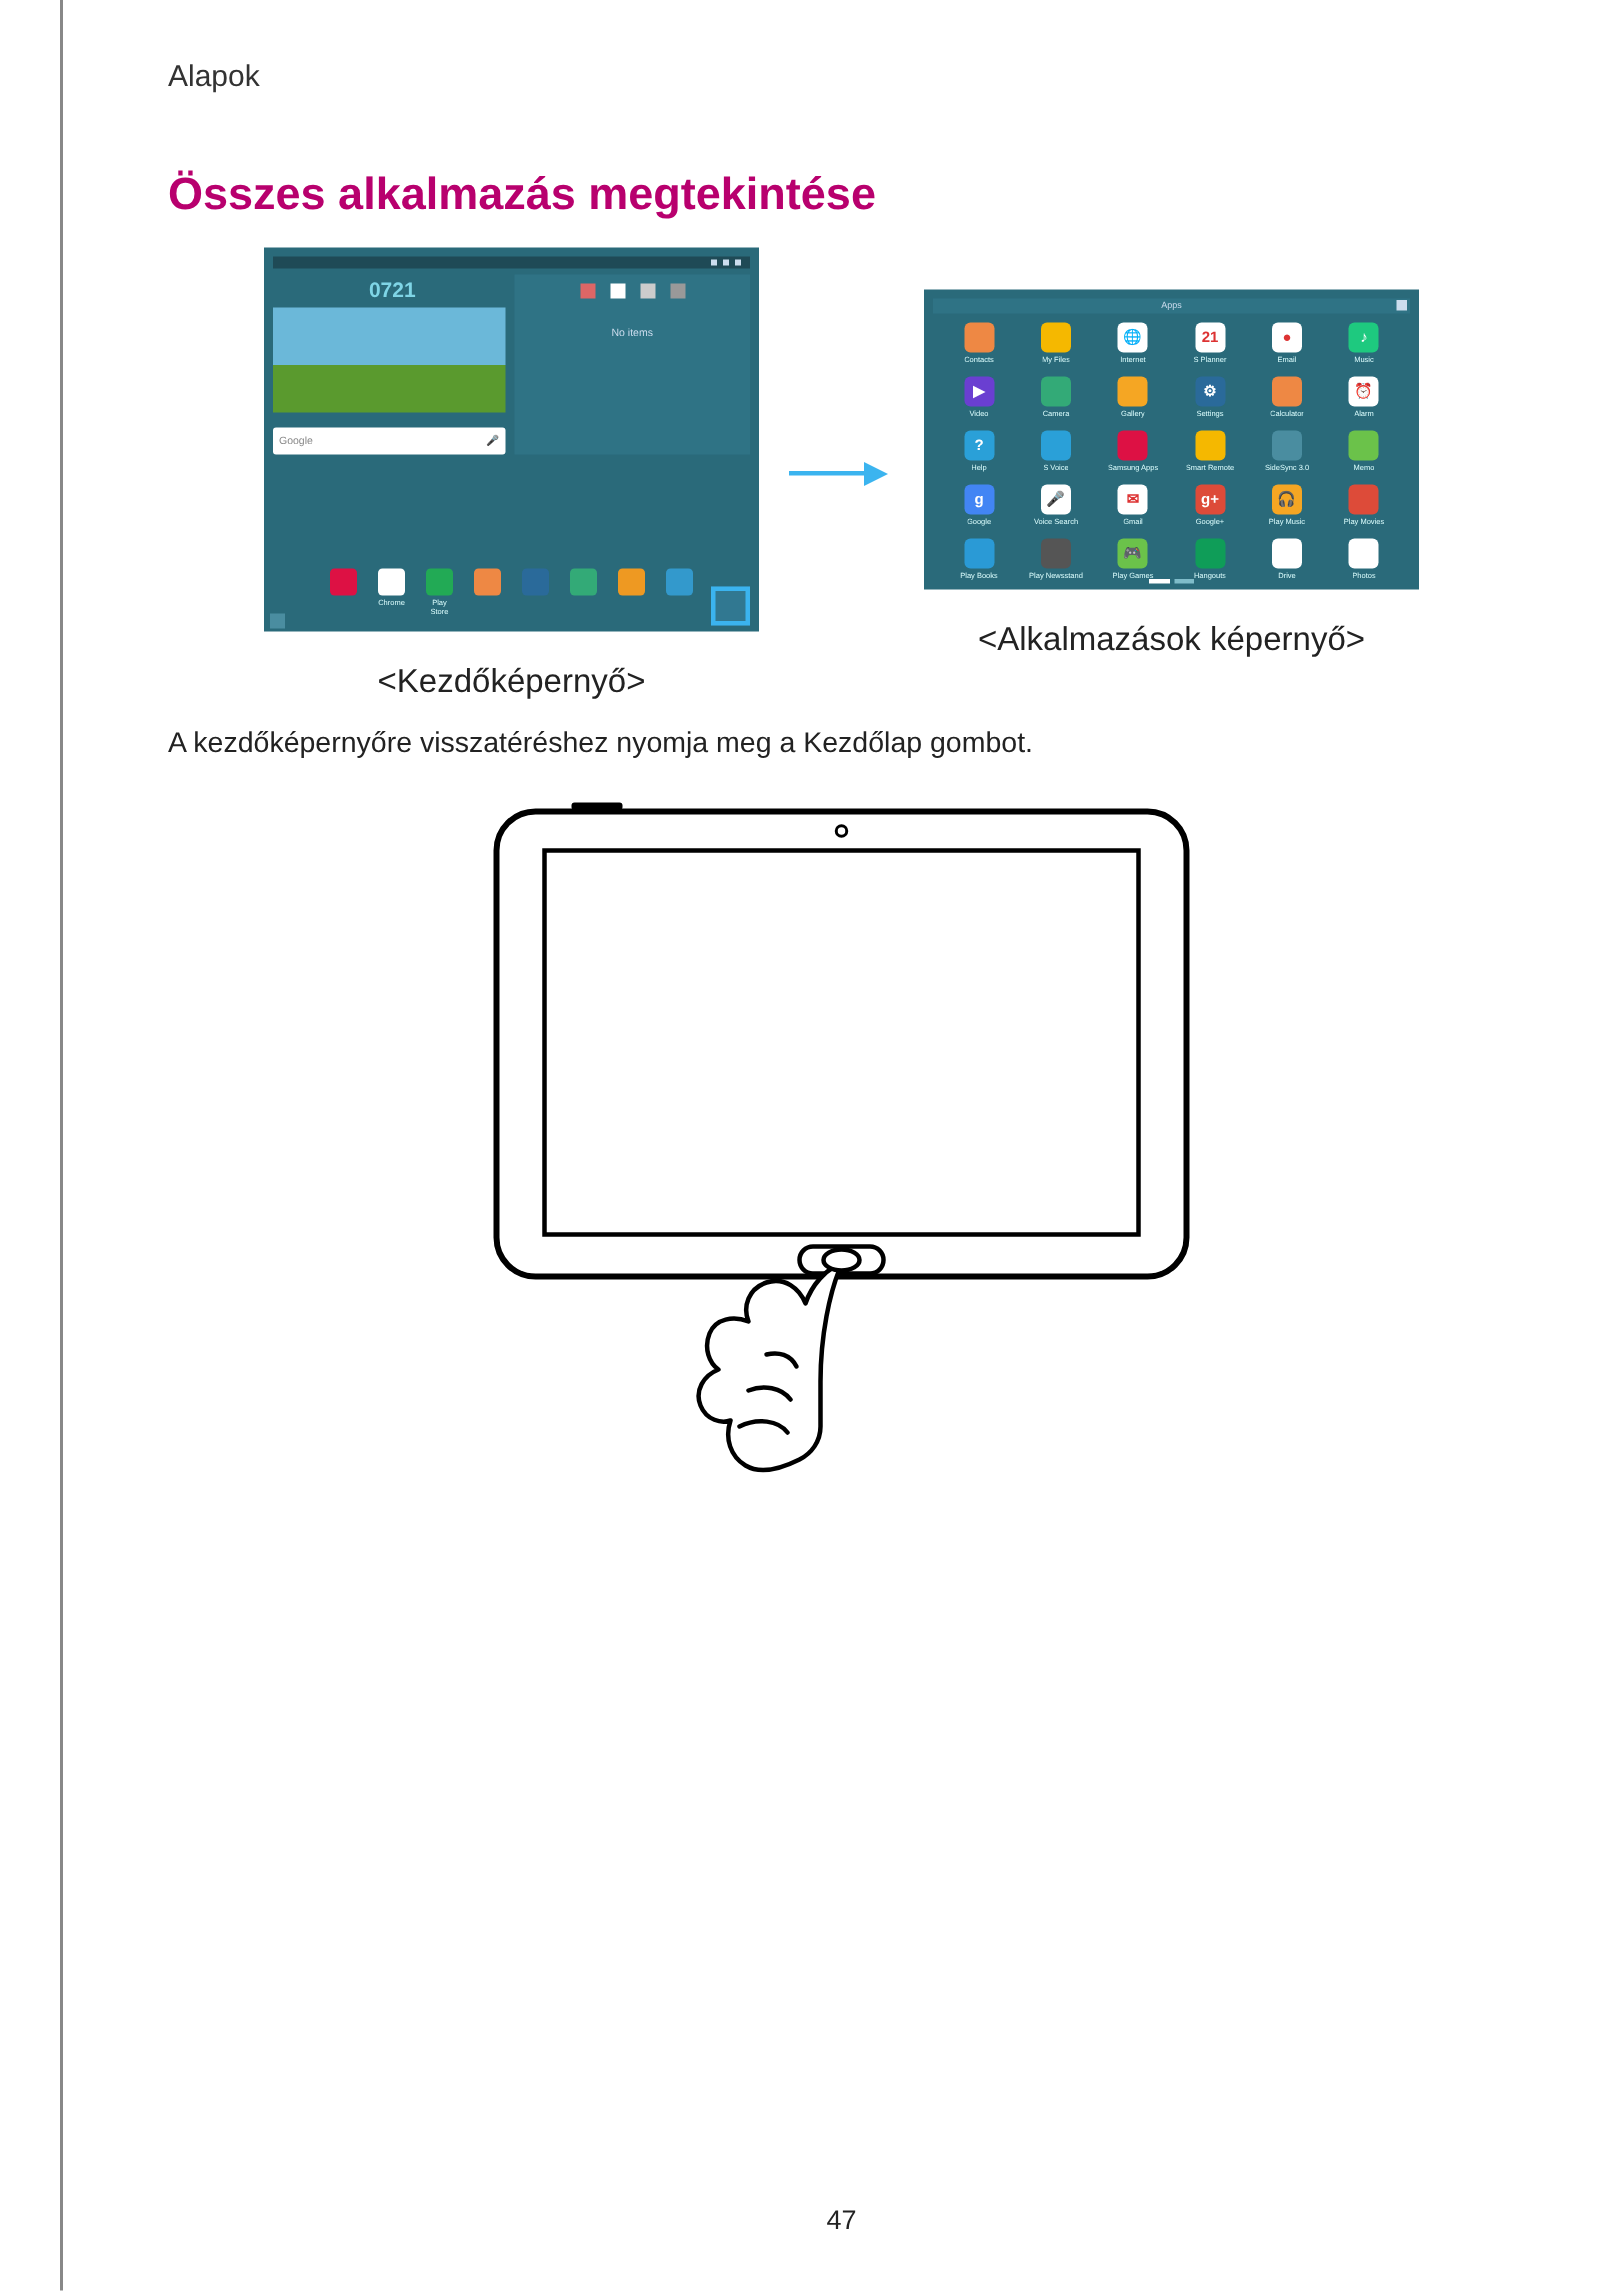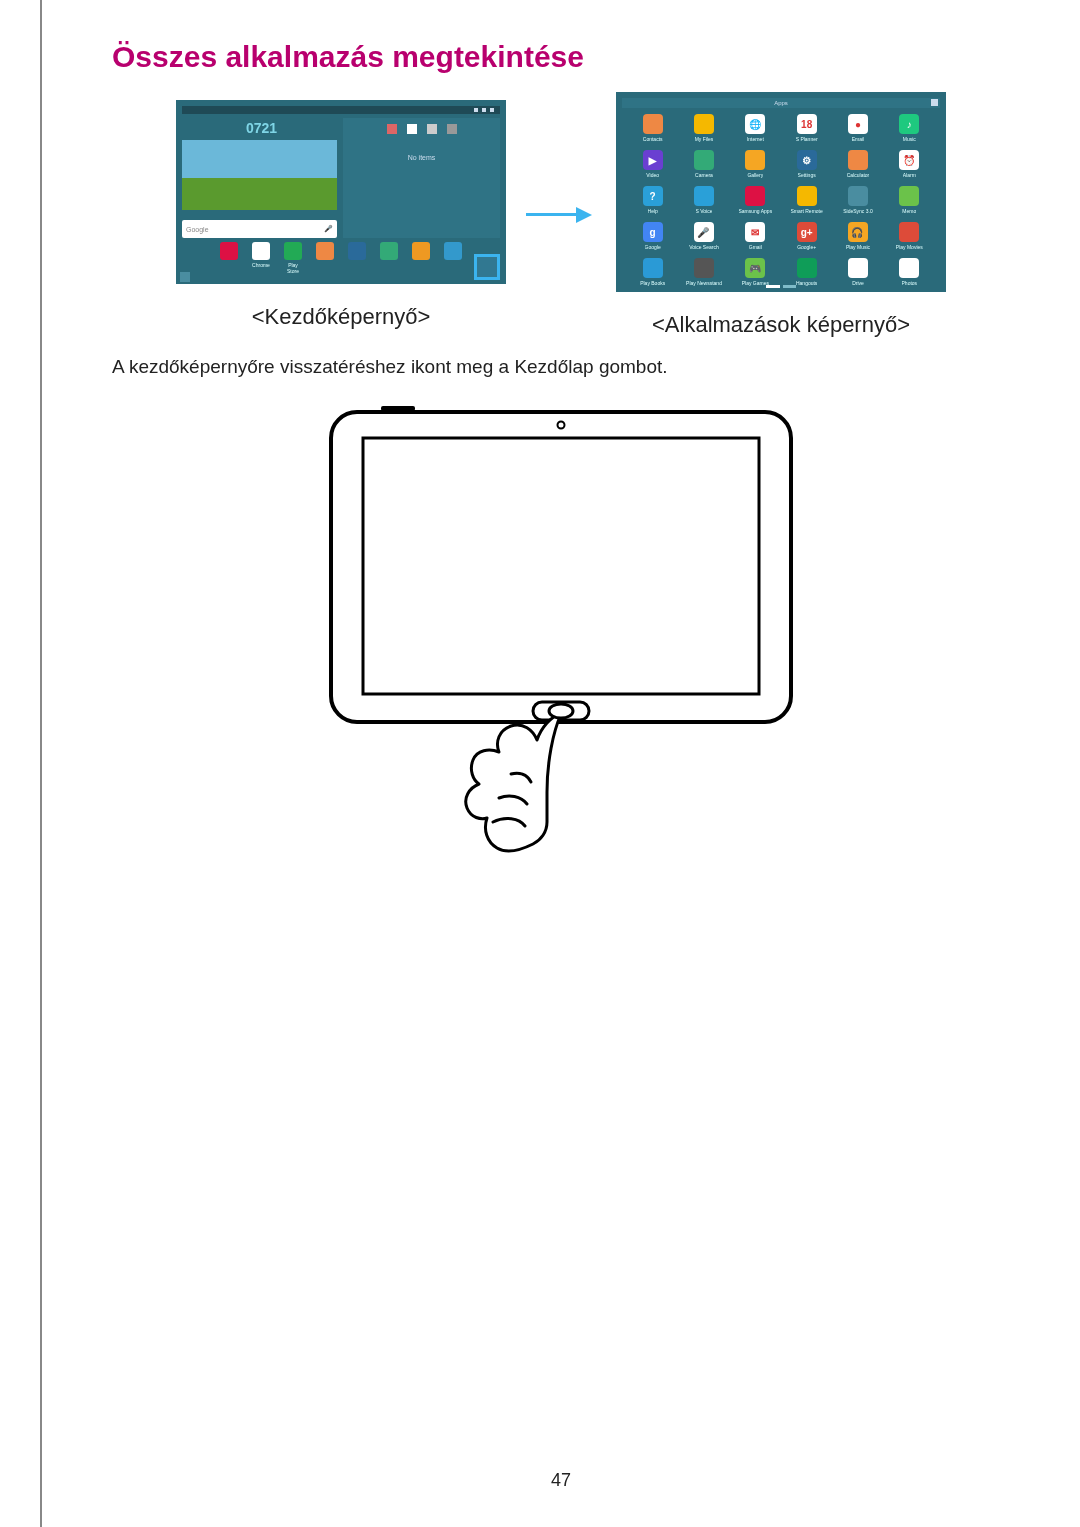--- a/index.html
+++ b/index.html
@@ -60,21 +60,21 @@
   }
   .screen-block { text-align: center; }
   .caption {
     font-size: 22px;
     margin-top: 20px;
     color: #222;
   }
 
   
   .home-screen {
-    width: 330px; height: 184px;
+    width: 330px; height: 256px;
     background: #2a6a7a;
     position: relative;
     padding: 6px;
   }
   .hs-topbar {
     height: 8px; background: #1f4a56; margin-bottom: 4px;
     display: flex; justify-content: flex-end; gap: 4px; align-items: center;
     padding-right: 6px;
   }
   .hs-topbar span { width: 4px; height: 4px; background: #cde; }
@@ -178,20 +178,21 @@
     bottom: 36px;
     left: 50%;
     transform: translateX(-50%);
     font-size: 18px;
   }
 </style>
 </head>
 <body>
 
 <div class="page">
+  <div class="header-title">Alapok</div>
 
   <h1 class="section-title">Összes alkalmazás megtekintése</h1>
 
 
   <div class="screens-row">
 
     <div class="screen-block">
       <div class="home-screen">
         <div class="hs-topbar">
             <span></span>
@@ -275,21 +276,21 @@
             </div>
             <div class="app">
               <div class="ico" style="background:#f5b800;color:#fff"></div>
               <div class="lbl">My Files</div>
             </div>
             <div class="app">
               <div class="ico" style="background:#fff;color:#d33">🌐</div>
               <div class="lbl">Internet</div>
             </div>
             <div class="app">
-              <div class="ico" style="background:#fff;color:#d33">18</div>
+              <div class="ico" style="background:#fff;color:#d33">21</div>
               <div class="lbl">S Planner</div>
             </div>
             <div class="app">
               <div class="ico" style="background:#fff;color:#d33">●</div>
               <div class="lbl">Email</div>
             </div>
             <div class="app">
               <div class="ico" style="background:#1ec97f;color:#fff">♪</div>
               <div class="lbl">Music</div>
             </div>
@@ -392,21 +393,21 @@
           </div>
         <div class="as-ind">
             <span></span>
             <span></span>
           </div>
       </div>
       <div class="caption">&lt;Alkalmazások képernyő&gt;</div>
     </div>
   </div>
 
-  <p class="body-text" style="margin-top:14px">A kezdőképernyőre visszatéréshez ikont meg a Kezdőlap gombot.</p>
+  <p class="body-text" style="margin-top:14px">A kezdőképernyőre visszatéréshez nyomja meg a Kezdőlap gombot.</p>
 
   <div class="diagram-wrap">
     <svg class="diagram" viewBox="0 0 500 500">
 
       <rect x="20" y="10" width="460" height="310" rx="26" ry="26" fill="none" stroke="#000" stroke-width="4"></rect>
 
       <rect x="70" y="4" width="34" height="5" rx="2" fill="#000"></rect>
 
       <rect x="52" y="36" width="396" height="256" fill="none" stroke="#000" stroke-width="3"></rect>
 

